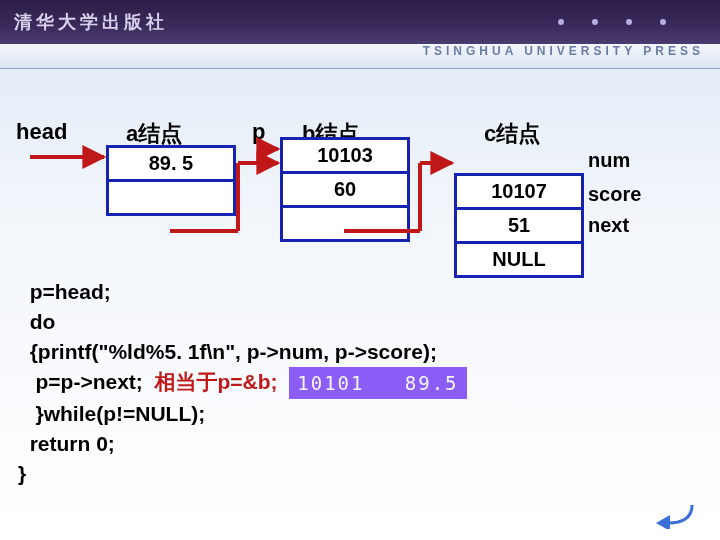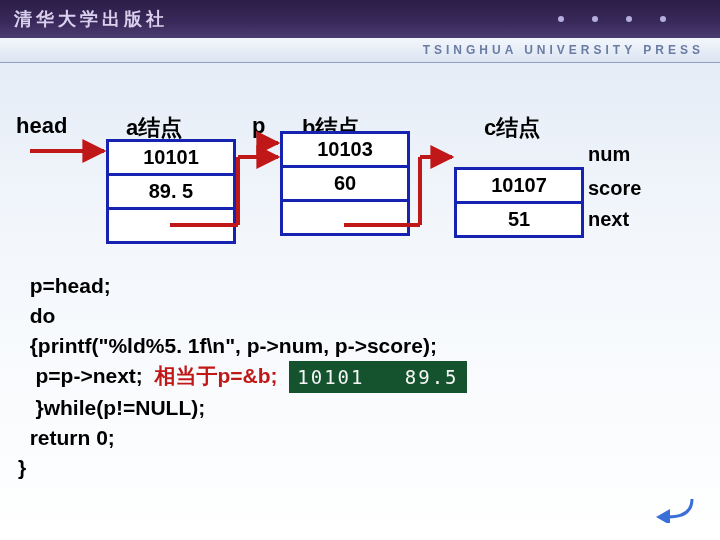--- a/index.html
+++ b/index.html
@@ -5,21 +5,21 @@
   body {
     margin: 0;
     width: 720px;
     height: 540px;
     background: linear-gradient(180deg, #dfe8f5 0%, #f2f6fb 40%, #ffffff 100%);
     font-family: "Microsoft YaHei", Arial, sans-serif;
     position: relative;
     overflow: hidden;
   }
   .topbar {
-    height: 38px;
+    height: 44px;
     background: linear-gradient(180deg, #2b1d47 0%, #3a2a5c 60%, #4b3c70 100%);
     display: flex;
     align-items: center;
     justify-content: space-between;
     padding: 0 14px;
     color: #d8d0ec;
   }
   .topbar .brand {
     font-size: 18px;
     letter-spacing: 4px;
@@ -34,21 +34,21 @@
   }
   .topbar .dot {
     width: 6px; height: 6px; border-radius: 50%;
     background: #b6aee0;
   }
   .subbar {
     height: 24px;
     background: linear-gradient(180deg, #f3f6fc, #dce5f2);
     border-bottom: 1px solid #8fa2c6;
     display: flex;
-    align-items: center;
+    align-items: flex-start;
     justify-content: flex-end;
     padding-right: 16px;
   }
   .subbar-text {
     font-size: 12px;
     letter-spacing: 4px;
     color: #6a7ca4;
     font-weight: bold;
   }
 
@@ -101,21 +101,21 @@
     font-family: Verdana, Arial, sans-serif;
     font-weight: bold;
     font-size: 21px;
     line-height: 30px;
     color: #000;
     white-space: pre;
   }
   .red { color: #c01818; }
   .console {
     display: inline-block;
-    background: #14532d;
+    background: #8b5cf6;
     color: #f5f5f5;
     font-family: Consolas, monospace;
     font-weight: normal;
     font-size: 19px;
     padding: 1px 8px;
     letter-spacing: 2px;
     vertical-align: middle;
   }
 
   .back-arrow {
@@ -143,34 +143,34 @@
 
 <div class="canvas">
 
   <div class="label" style="left:16px; top:50px; font-size:22px;">head</div>
   <div class="label" style="left:126px; top:50px; font-size:22px;">a结点</div>
   <div class="label" style="left:252px; top:50px; font-size:22px;">p</div>
   <div class="label" style="left:484px; top:50px; font-size:22px;">c结点</div>
   <div class="label" style="left:302px; top:50px; font-size:22px;">b结点</div>
 
   <div class="node" style="left:106px; top:76px;">
-    <div class="cell">10101</div>
     <div class="cell">89. 5</div>
     <div class="cell"></div>
   </div>
 
   <div class="node" style="left:280px; top:68px;">
     <div class="cell">10103</div>
     <div class="cell">60</div>
     <div class="cell"></div>
   </div>
 
   <div class="node" style="left:454px; top:76px;margin-top:28px;">
     <div class="cell">10107</div>
     <div class="cell">51</div>
+    <div class="cell">NULL</div>
   </div>
 
   <div class="field-label" style="left:588px; top:80px;">num</div>
   <div class="field-label" style="left:588px; top:114px;">score</div>
   <div class="field-label" style="left:588px; top:145px;">next</div>
 
   <svg class="arrows">
     <defs>
       <marker id="ah" viewBox="0 0 10 10" refX="9" refY="5" markerWidth="6" markerHeight="6" orient="auto">
         <path d="M0,0 L10,5 L0,10 z" fill="#c01818"></path>

